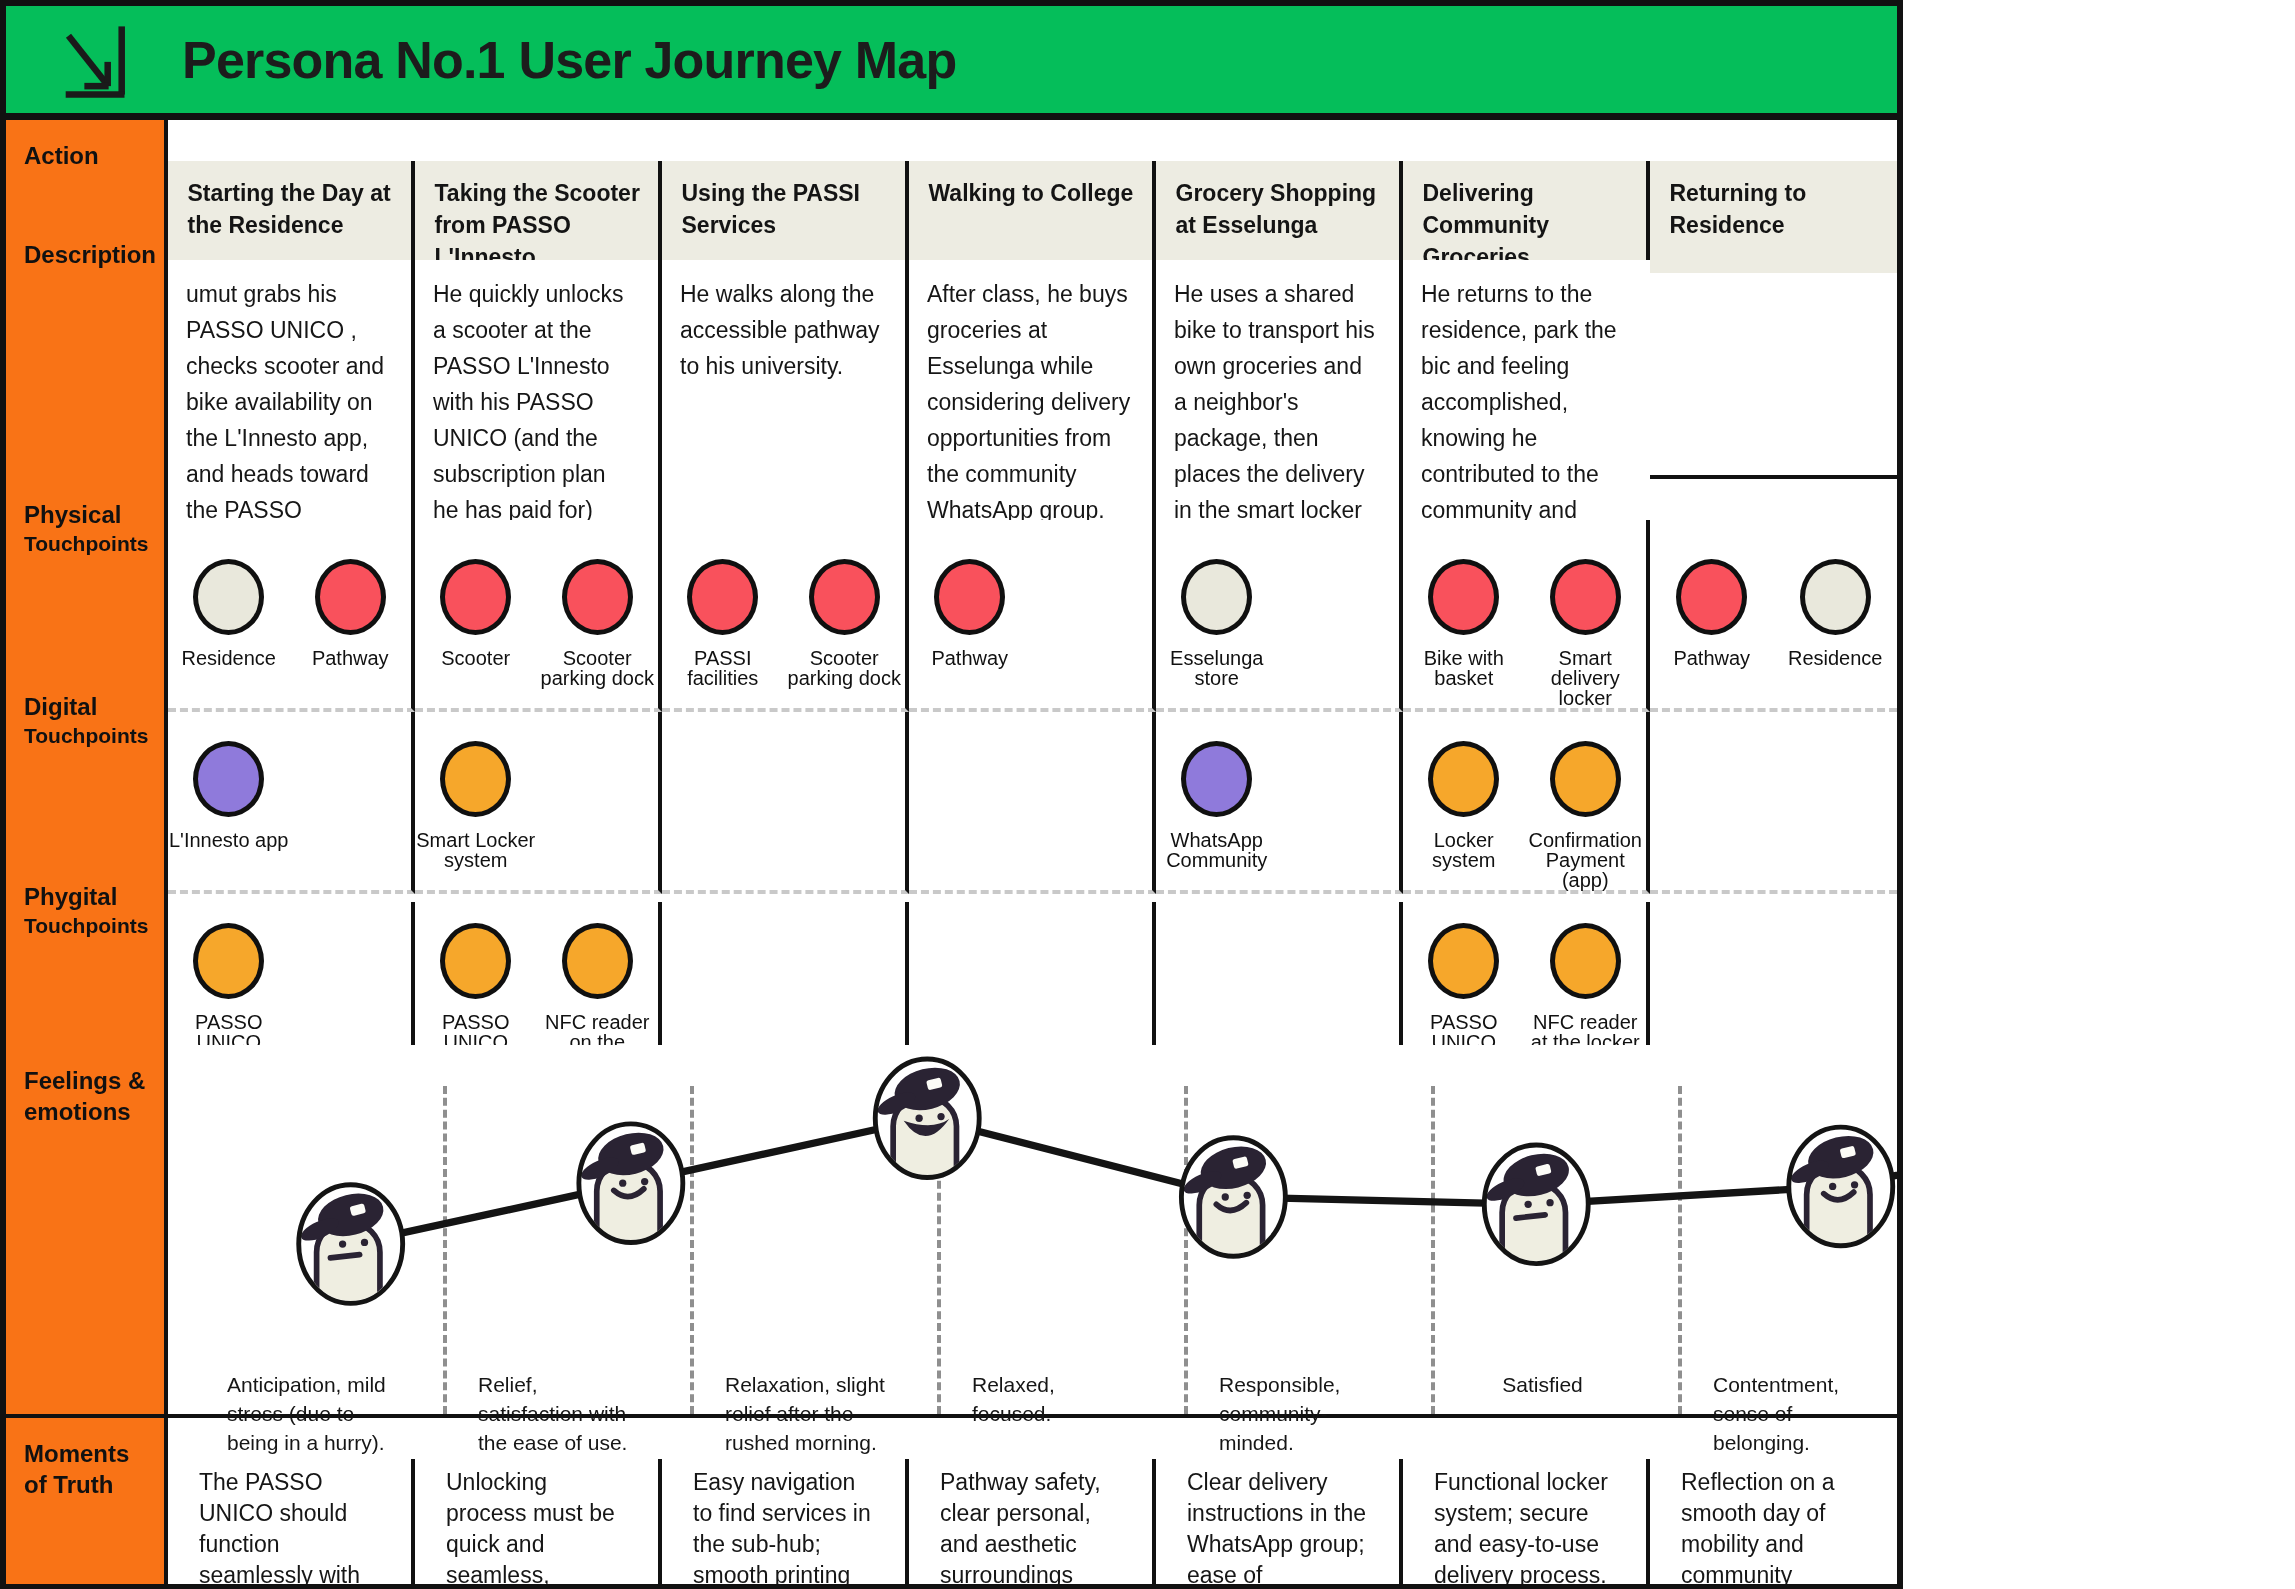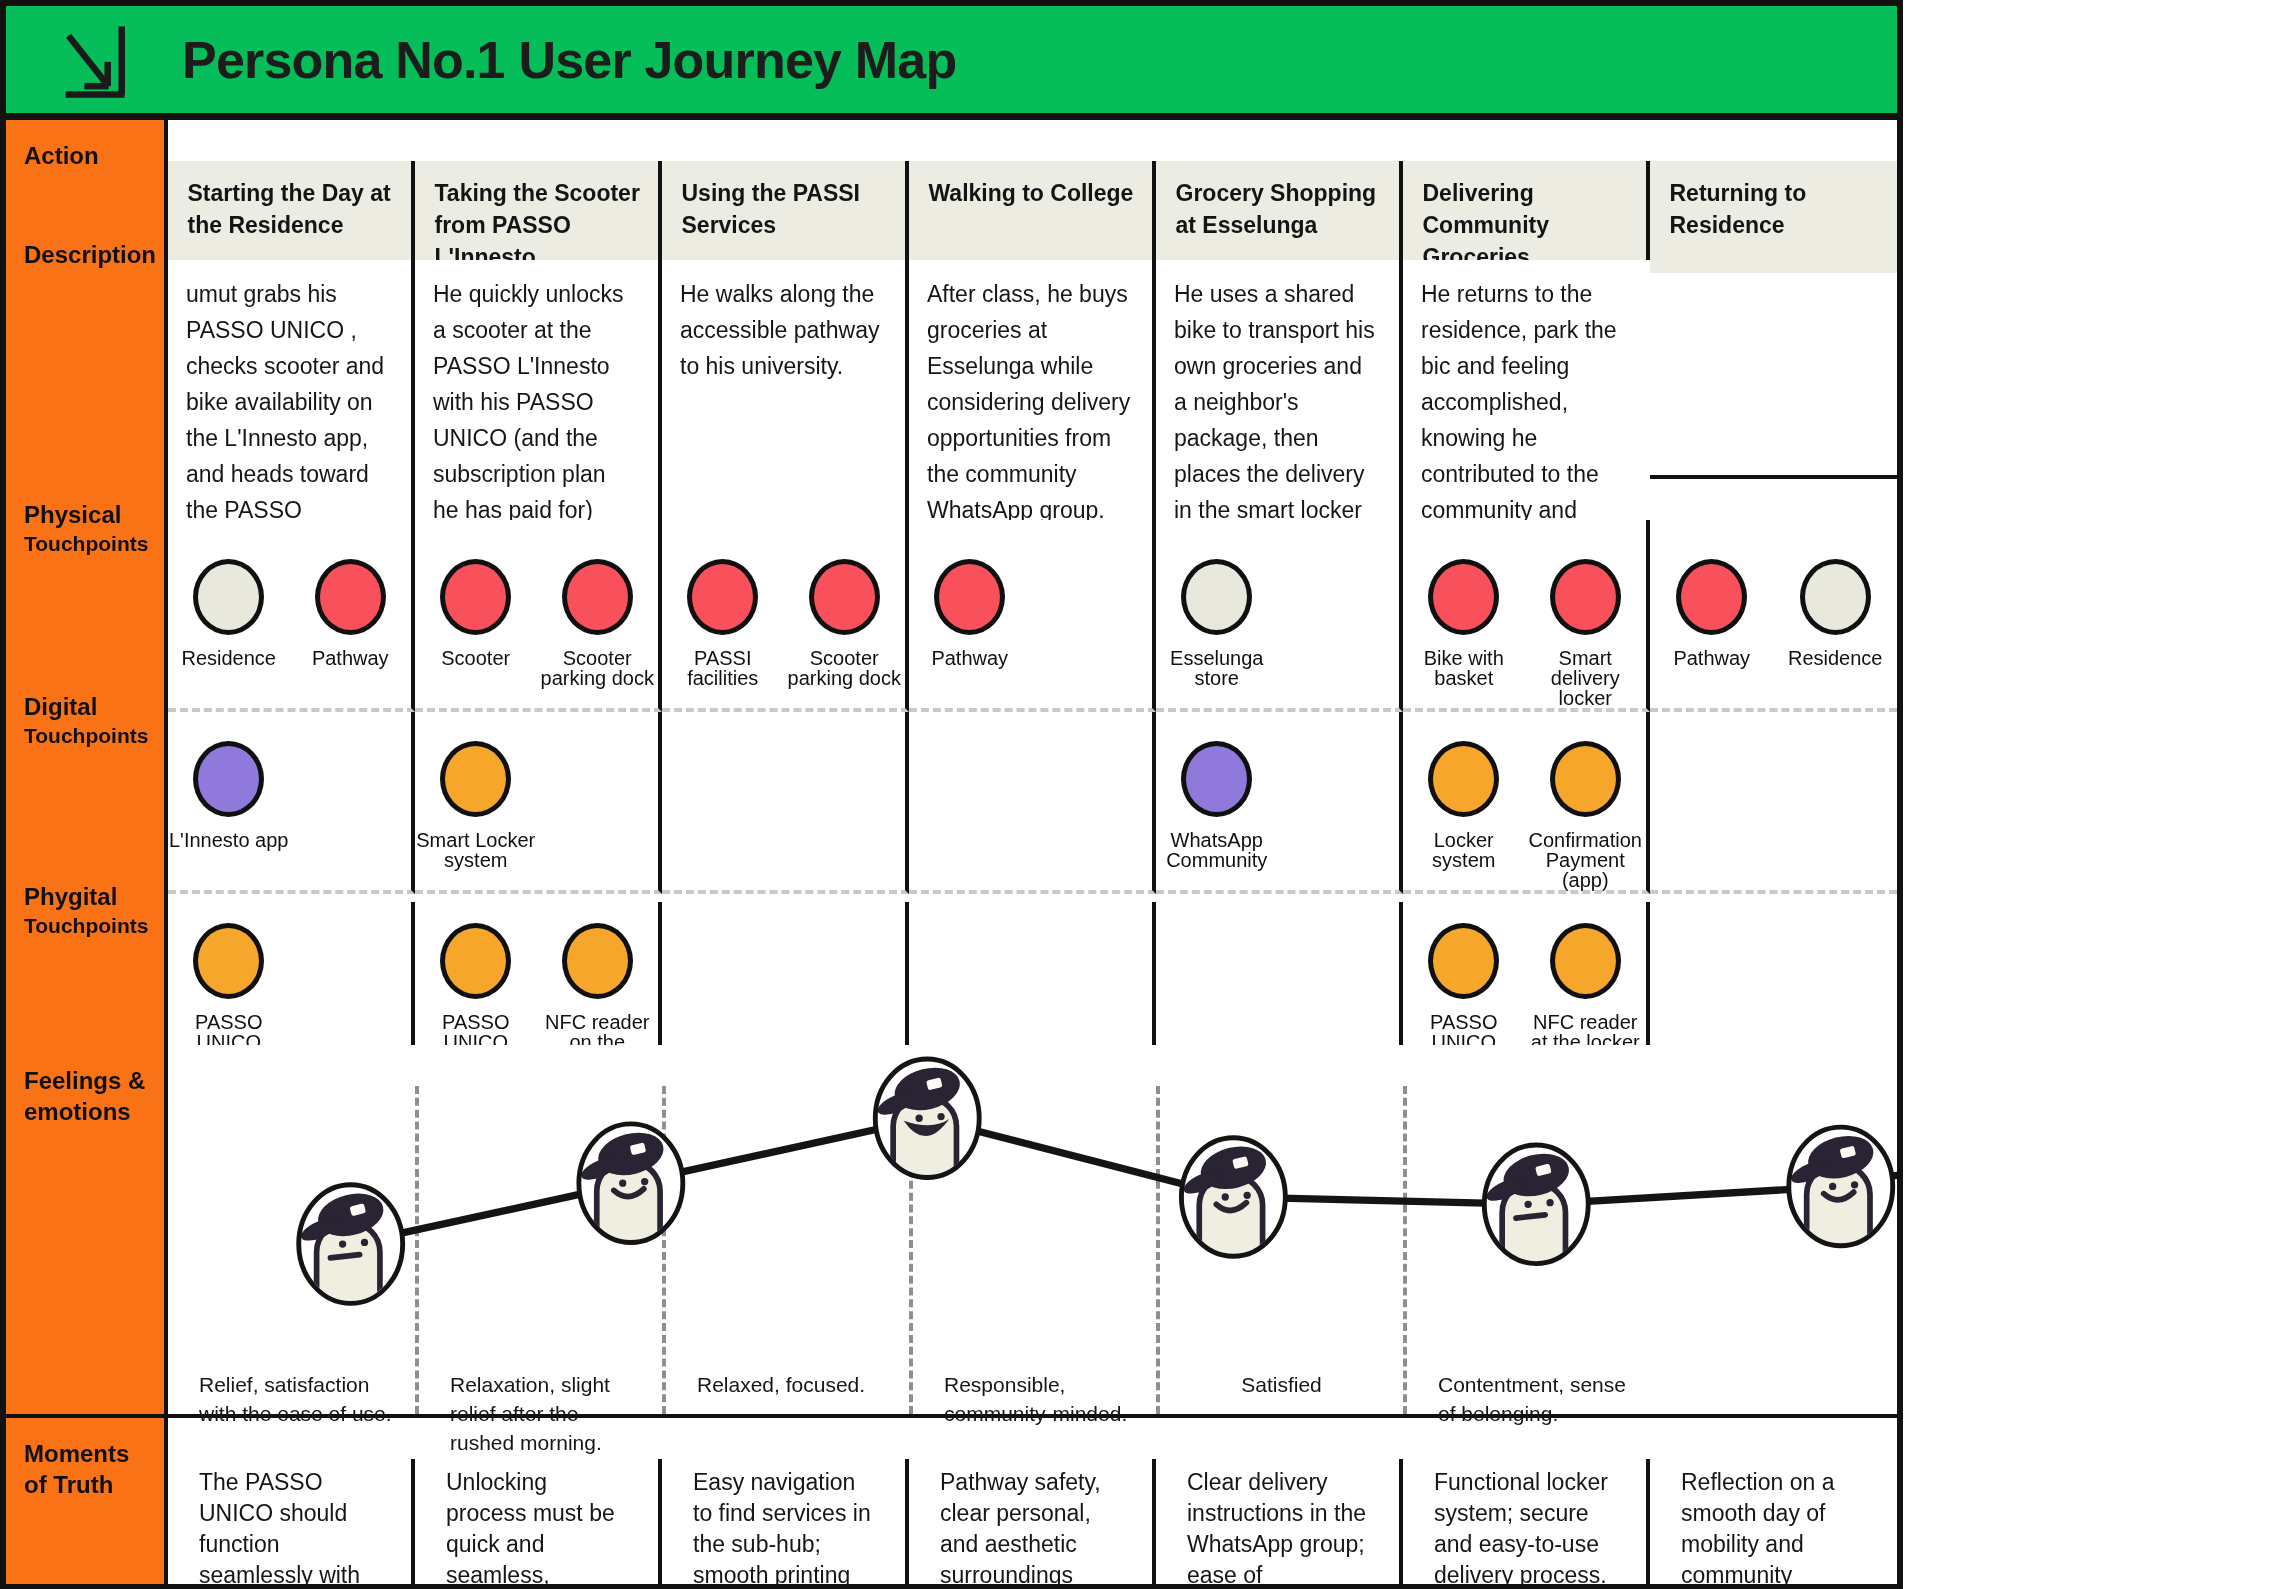--- a/index.html
+++ b/index.html
@@ -19,21 +19,21 @@
   .cell:last-child { border-right:none; }
   .label-cell { background:#f97316; border-right:4.9px solid #111; padding:19.5px 11.4px 0 18px; }
   .lbl-main { font-size:24px; font-weight:600; line-height:31px; color:#111; }
   .lbl-sub  { font-size:21px; font-weight:600; line-height:27px; color:#111; }
 
   .row-headers  { height:99px; border-bottom:4.9px solid #111; }
   .row-desc     { height:260px; border-bottom:4px solid #111; }
   .row-physical { height:192px; }
   .row-digital  { height:190px; }
   .row-phygital { height:184px; border-bottom:4.9px solid #111; }
-  .row-feelings { height:373px; border-bottom:4.9px solid #111; position:relative; }
+  .row-feelings { height:373px; border-bottom:4.9px solid #111; position:relative;gap:28px; }
   .row-moments  { height:166px; }
 
   
   .row-physical .cell, .row-digital .cell { border-bottom:4px dashed #c9c9c9; }
   .row-physical .label-cell, .row-digital .label-cell { border-bottom:4px solid #111; }
 
   
   .head-cell { background:#EDECE2; padding:16px 18px 0 19.5px; }
   .head-text { font-size:23px; font-weight:600; line-height:32px; color:#141414; }
 
@@ -273,20 +273,23 @@
         </div>
       </div>
       <div class="cell touch-cell"></div>
     </div>
 
   <div class="row row-feelings" id="row-feelings">
     <div class="label-cell">
       <div class="lbl-main">Feelings &amp;</div>
       <div class="lbl-main">emotions</div>
     </div>
+  <div class="cell feel-cell">
+        <div class="feel-text">Anticipation, mild stress (due to being in a hurry).</div>
+      </div>
       <div class="cell feel-cell">
         <div class="feel-text">Relief, satisfaction with the ease of use.</div>
       </div>
       <div class="cell feel-cell">
         <div class="feel-text">Relaxation, slight relief after the rushed morning.</div>
       </div>
       <div class="cell feel-cell">
         <div class="feel-text">Relaxed, focused.</div>
       </div>
       <div class="cell feel-cell">

